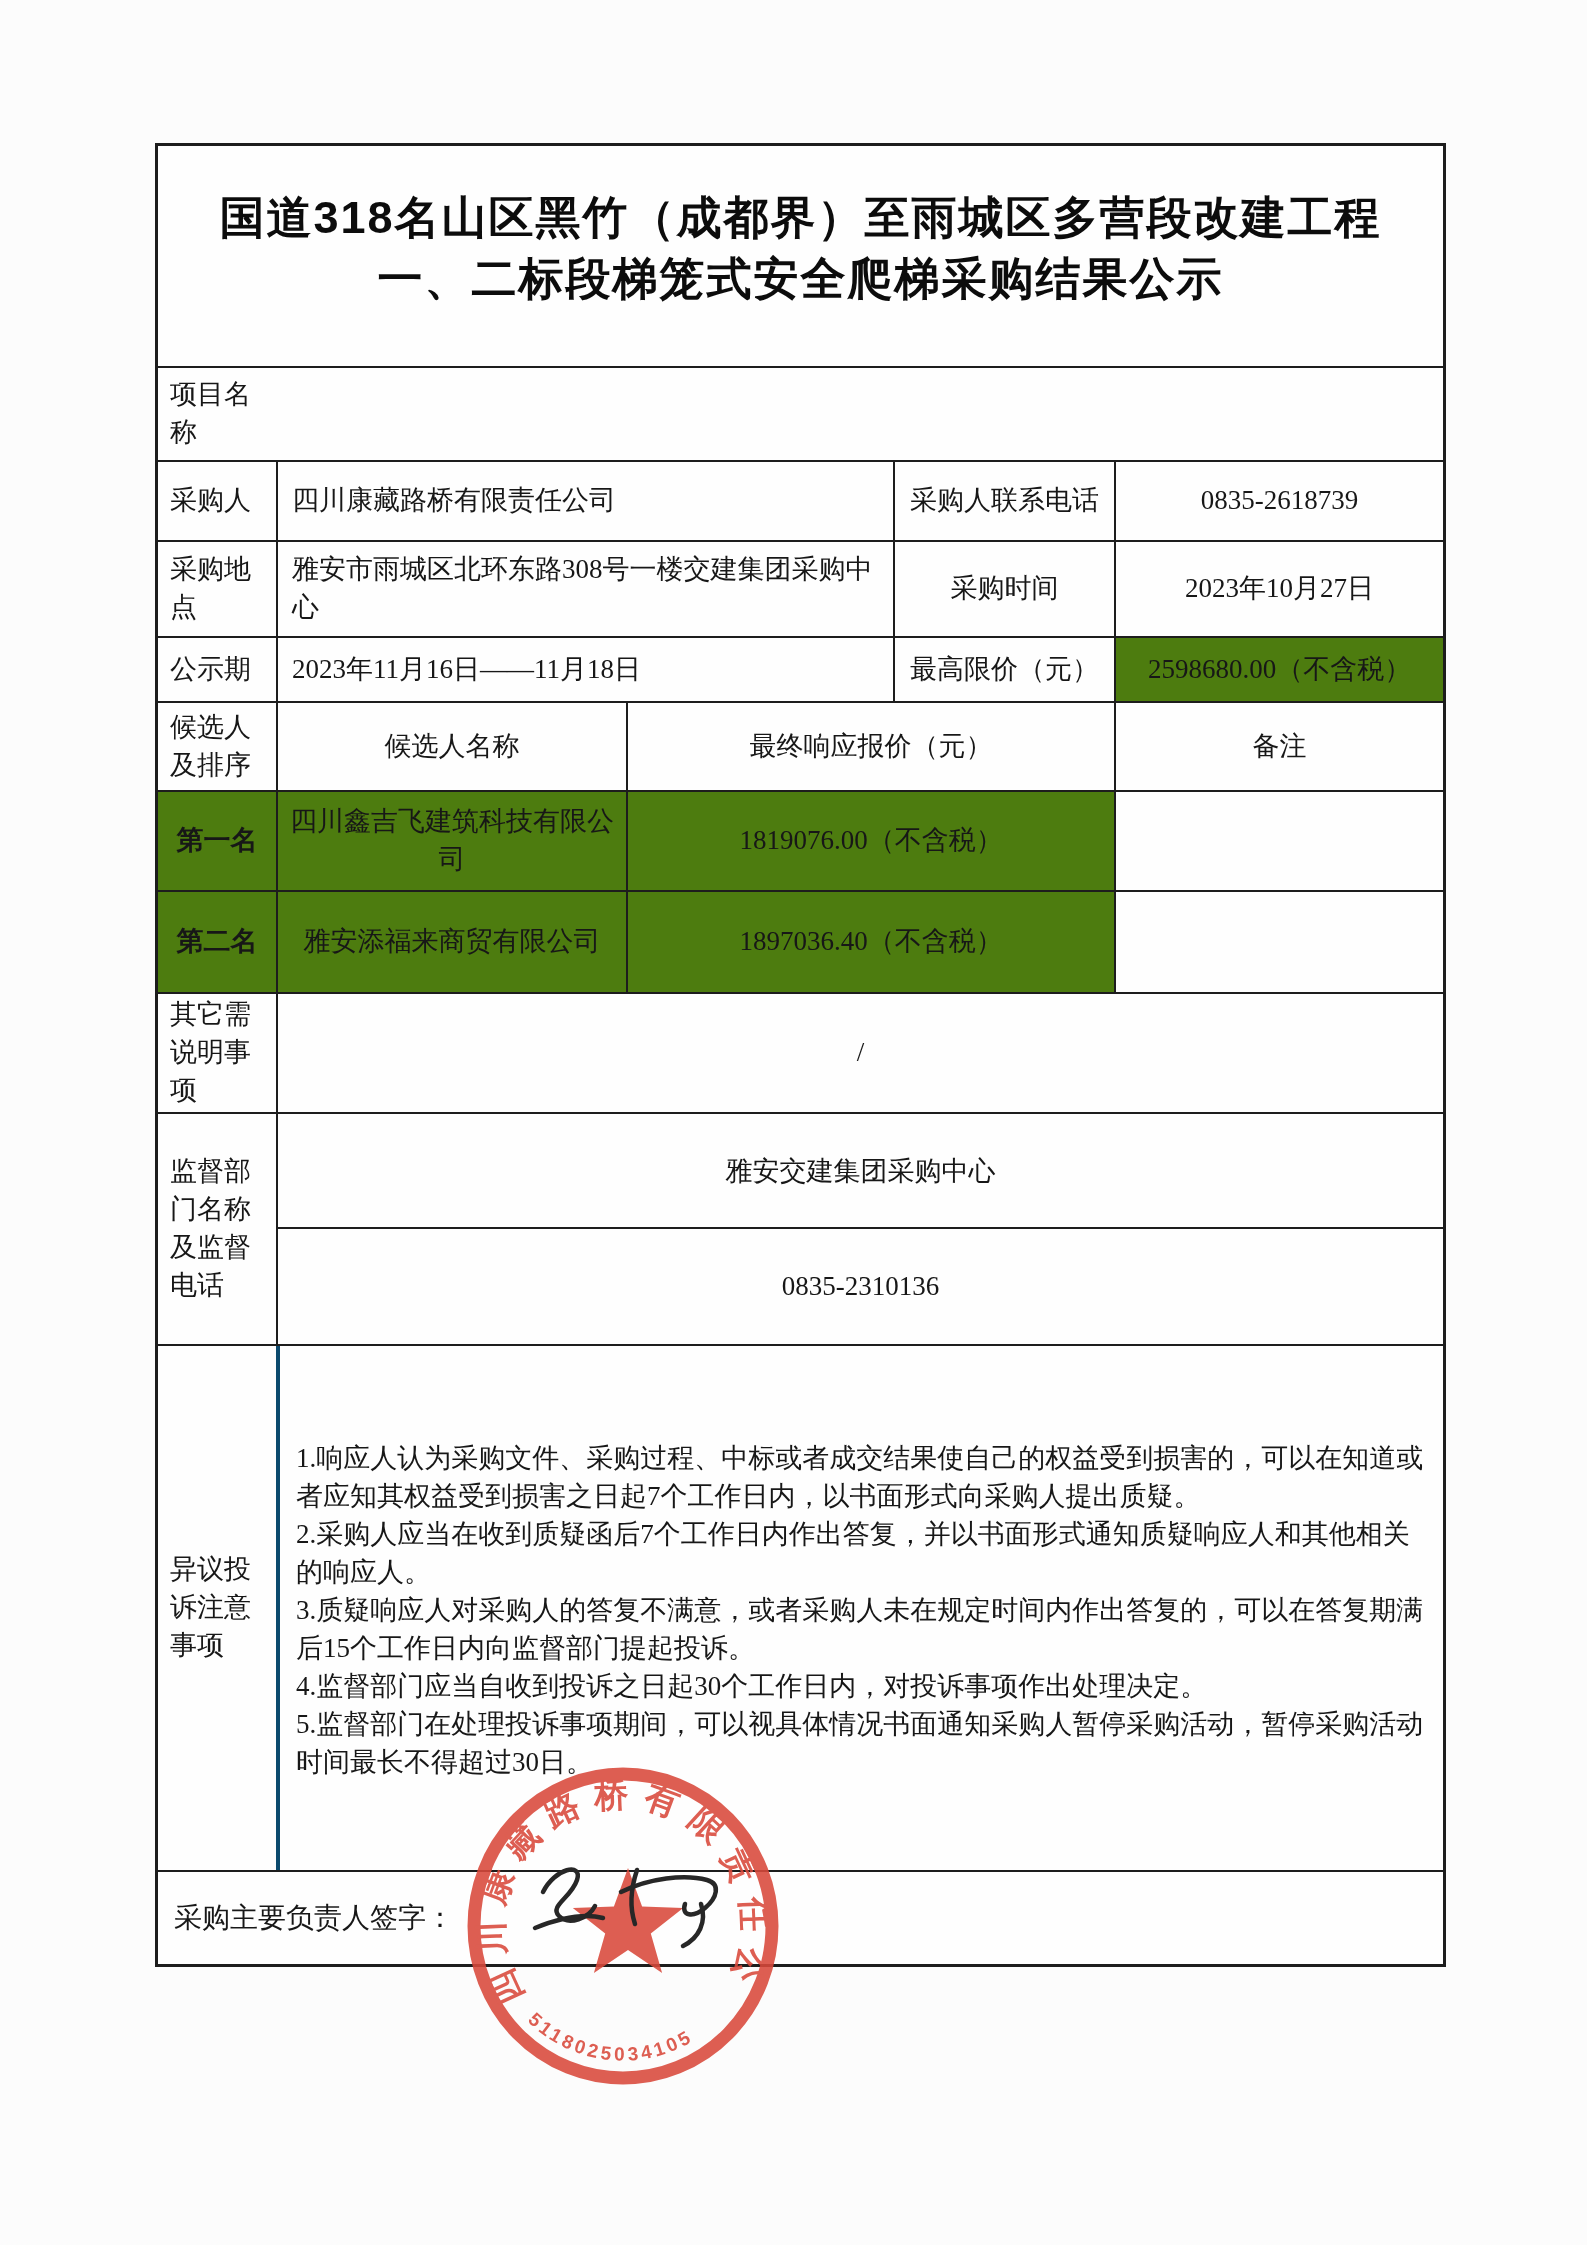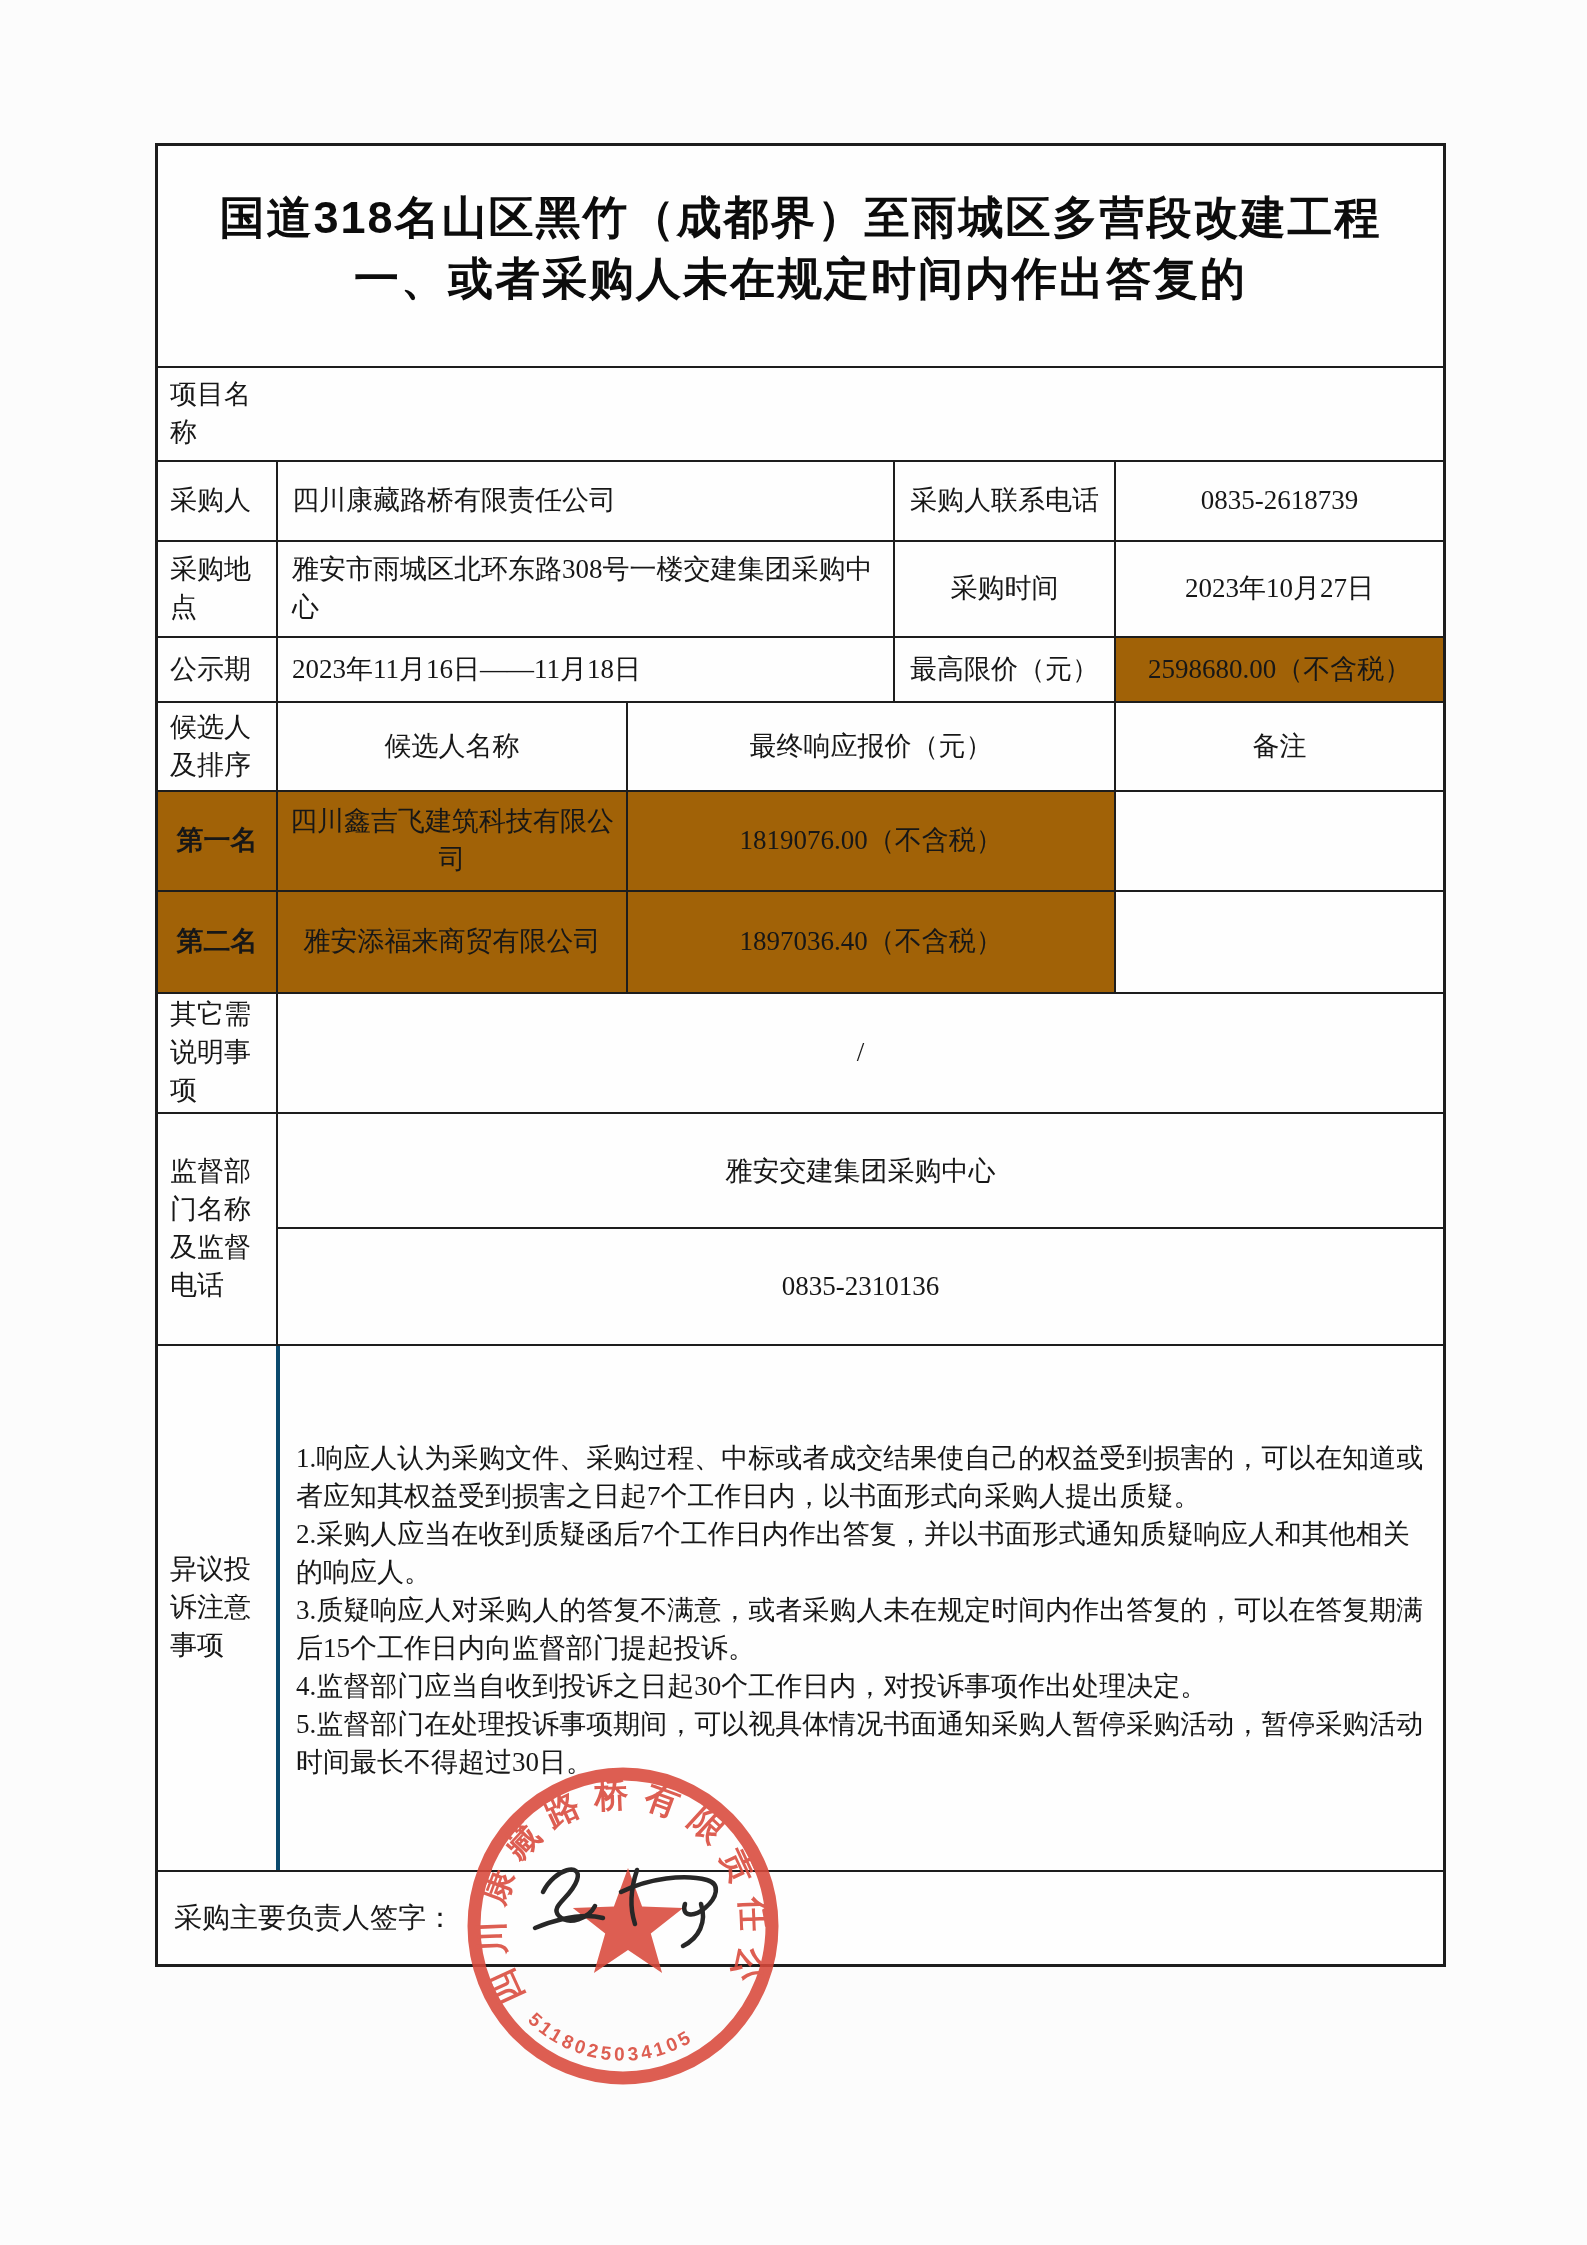--- a/index.html
+++ b/index.html
@@ -12,21 +12,21 @@
   .cell + .cell{border-left:2px solid #1d1d1d;}
   .c1{width:118px;padding:6px 22px 6px 12px;}
   .c1c{width:118px;justify-content:center;text-align:center;padding:6px 4px;font-weight:bold;}
   .c2{width:617px;}
   .c3{width:221px;}
   .c2a{width:350px;}
   .c3a{width:488px;}
   .c4{flex:1;}
   .center{justify-content:center;text-align:center;}
   .pad{padding-left:14px;padding-right:12px;}
-  .hl{background:#a16207;}
+  .hl{background:#4d7c0f;}
   .title-cell{display:block;width:100%;box-sizing:border-box;padding:42px 28px 12px;
       font-family:"Liberation Sans", sans-serif;font-weight:bold;font-size:45px;line-height:1.35;
       letter-spacing:2px;text-align:center;color:#0c0c0c;}
   .sup-right{flex:1;display:flex;flex-direction:column;border-left:2px solid #1d1d1d;}
   .sup-cell{box-sizing:border-box;height:115px;display:flex;align-items:center;justify-content:center;font-size:27px;}
   .sup-cell.topline{border-bottom:2px solid #1d1d1d;}
   .obj-body{flex:1;box-sizing:border-box;display:flex;flex-direction:column;justify-content:center;
       padding:28px 18px 24px 16px;border-left:4px solid #0c4a6e;}
   .obj-body p{margin:0;font-size:27px;line-height:38px;}
   .sig-cell{width:100%;box-sizing:border-box;display:flex;align-items:center;padding-left:16px;font-size:28px;}
@@ -34,21 +34,21 @@
   .sign-svg{position:absolute;left:525px;top:1840px;width:230px;height:120px;}
 </style>
 </head>
 <body>
 
 <div class="page">
 
   <div class="doc-table">
 
     <div class="trow first" style="height:220px">
-      <div class="title-cell">国道318名山区黑竹（成都界）至雨城区多营段改建工程一、或者采购人未在规定时间内作出答复的</div>
+      <div class="title-cell">国道318名山区黑竹（成都界）至雨城区多营段改建工程一、二标段梯笼式安全爬梯采购结果公示</div>
     </div>
 
     <div class="trow" style="height:92px">
       <div class="cell c1">项目名称</div>
     </div>
 
     <div class="trow" style="height:78px">
       <div class="cell c1">采购人</div>
       <div class="cell c2 pad">四川康藏路桥有限责任公司</div>
       <div class="cell c3 center">采购人联系电话</div>

